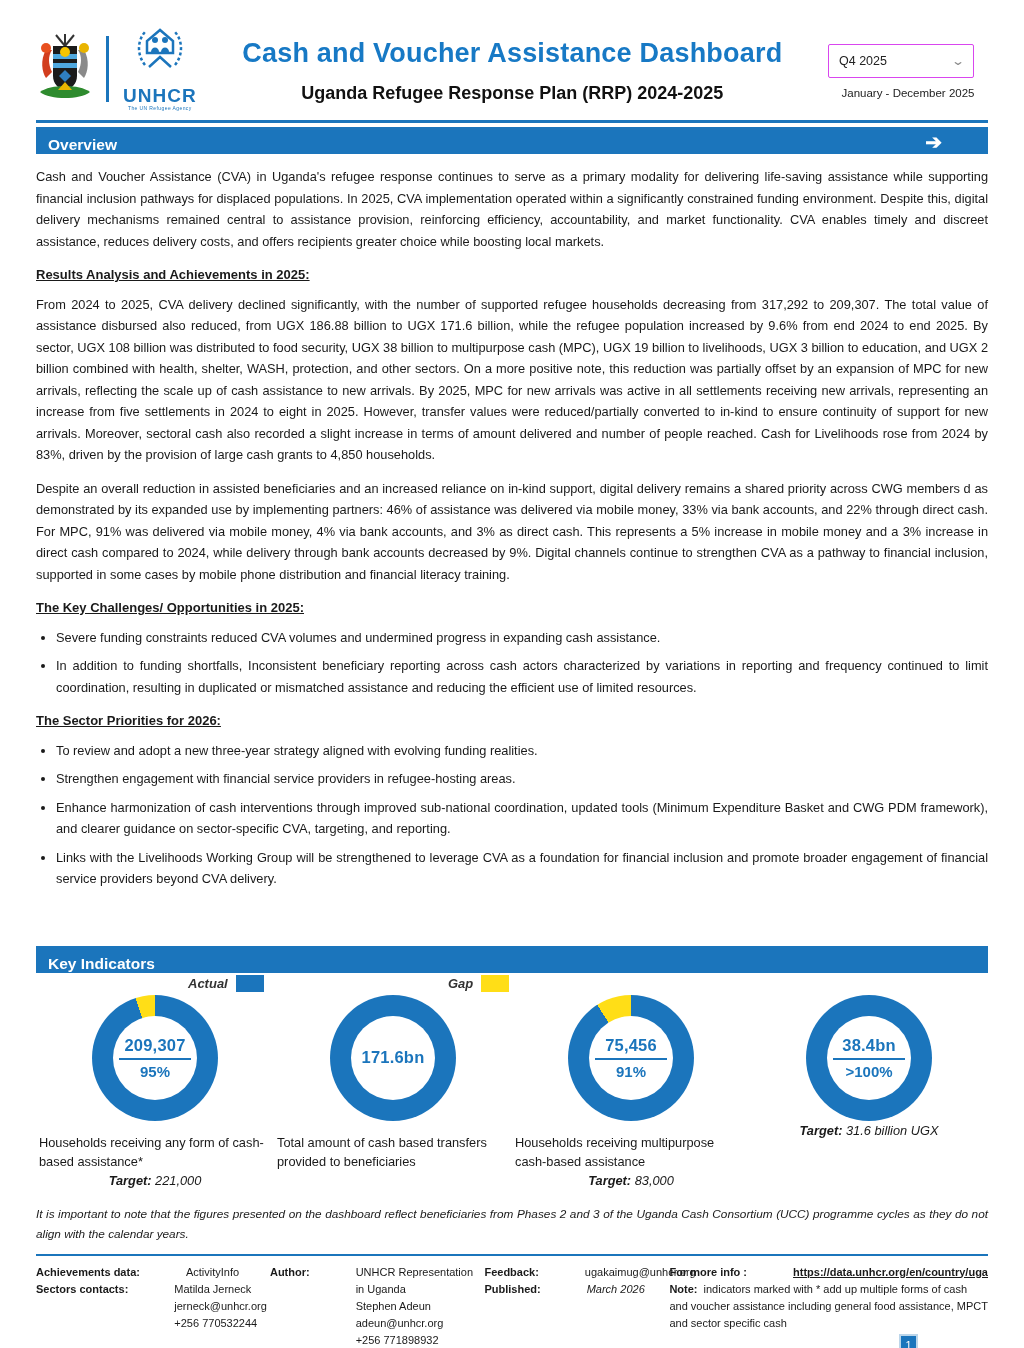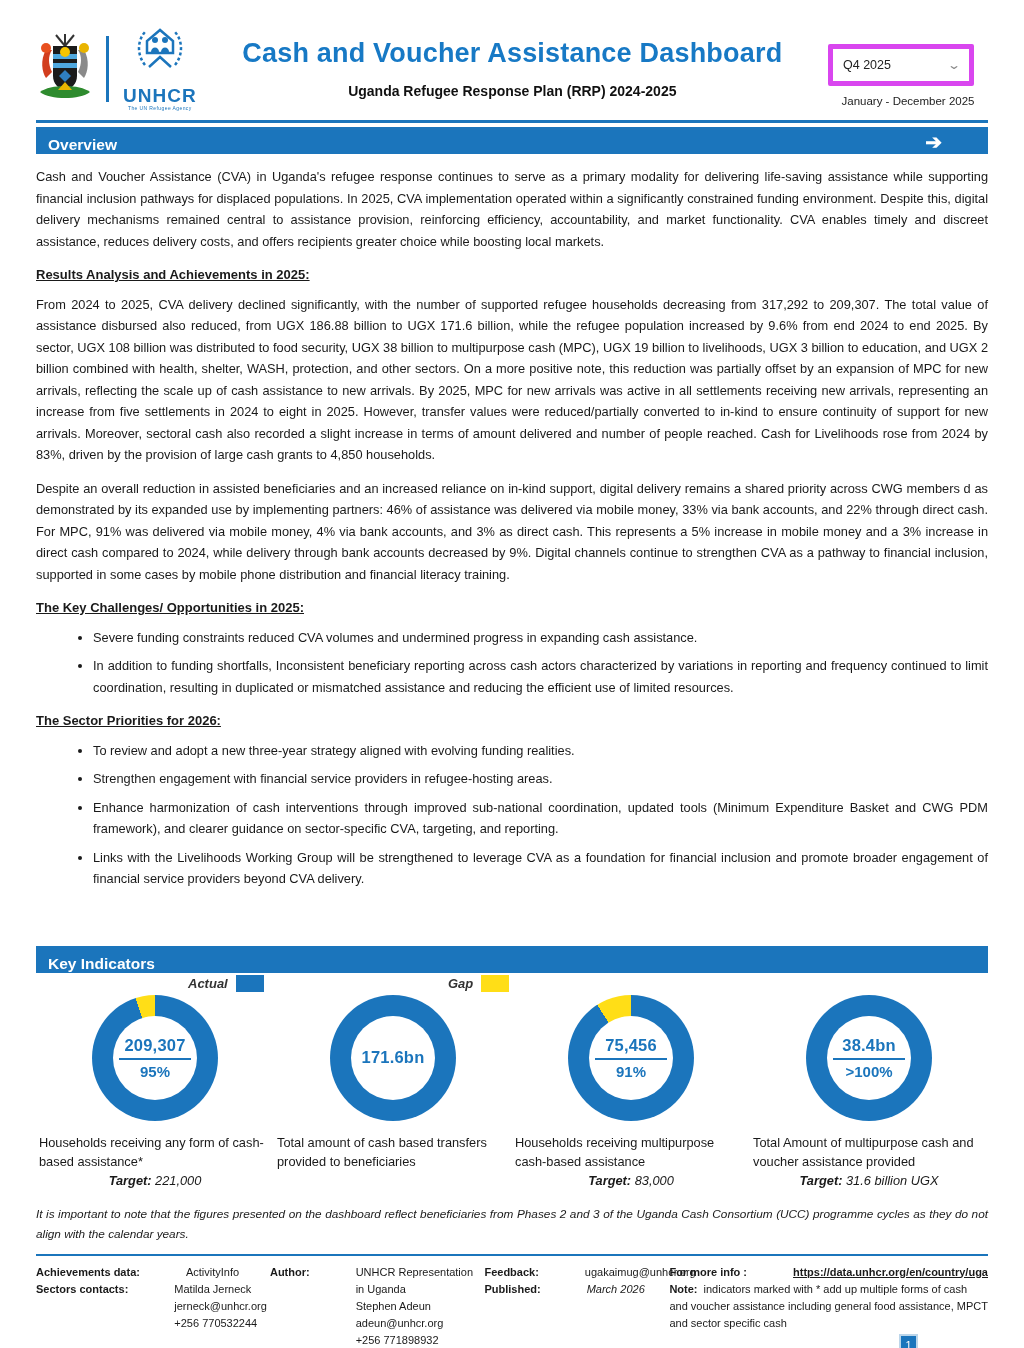--- a/index.html
+++ b/index.html
@@ -13,44 +13,44 @@
   
   .header { display:flex; align-items:flex-start; position:relative; height:84px; }
   .logos { display:flex; align-items:center; height:78px; }
   .crest svg { display:block; }
   .logo-divider { width:3px; height:66px; background:#1B75BC; margin:0 14px 0 12px; }
   .unhcr { display:flex; flex-direction:column; align-items:center; line-height:1; }
   .unhcr-word { color:#1B75BC; font-weight:bold; font-size:19px; letter-spacing:1px; margin-top:15px; }
   .unhcr-tag { color:#1B75BC; font-size:5px; margin-top:1px; letter-spacing:.4px; }
   .title-block { flex:1; text-align:center; padding-top:8px; }
   .main-title { color:#1779C5; font-weight:bold; font-size:27px; letter-spacing:.2px; }
-  .sub-title { color:#111; font-weight:bold; font-size:14px; margin-top:14px; }
+  .sub-title { color:#111; font-weight:bold; font-size:18px; margin-top:14px; }
   .header-right { width:160px; padding-top:14px; }
   .period-select {
-    width:146px; height:30px; border:5px solid #d946ef; border-radius:2px; background:#fff;
+    width:146px; height:30px; border:1px solid #d946ef; border-radius:2px; background:#fff;
     display:flex; align-items:center; justify-content:space-between; padding:16px 10px;
     font-size:12.5px; color:#222; cursor:pointer;
   }
   .chev { color:#8a8a8a; font-size:12px; transform:scaleX(1.4); }
   .period-range { font-size:11.5px; color:#222; margin-top:9px; text-align:center; }
 
   
   .rule-blue { height:3px; background:#1B75BC; margin-top:6px; }
   .section-bar {
     background:#1B75BC; color:#fff; font-weight:bold; font-size:15.5px;
     height:27px; display:flex; align-items:flex-end; padding:0 0 0 12px; margin-top:4px;
     position:relative;
   }
   .bar-arrow { position:absolute; right:46px; font-size:20px; font-weight:bold; cursor:pointer; }
 
   
   .bodytext { font-size:12.8px; line-height:21.5px; text-align:justify; margin-top:12px; }
   .para { margin-bottom:12px; }
   .subhead { font-weight:bold; text-decoration:underline; font-size:13px; margin:12px 0 8px 0; }
-  ul.blist { margin:4px 0 10px 57px; }
+  ul.blist { margin:4px 0 10px 20px; }
   ul.blist li { margin-bottom:7px; text-align:justify; }
 
   
   .ki-wrap { margin-top:56px; }
   .ki-body { position:relative; padding-top:10px; }
   .legend-item { position:absolute; top:2px; display:flex; align-items:center; gap:8px;
     font-size:13px; font-weight:bold; font-style:italic; color:#333; }
   .legend-actual { left:152px; }
   .legend-gap { left:412px; }
   .swatch { width:28px; height:17px; display:inline-block; }
@@ -230,21 +230,20 @@
         </div>
 
         <div class="donut-col">
           <div class="donut" style="background: rgb(27, 117, 188);">
             <div class="donut-hole">
               <span class="donut-value">38.4bn</span>
               <span class="donut-frac"></span>
               <span class="donut-pct">&gt;100%</span>
             </div>
           </div>
-          <div class="donut-label">Total Amount of multipurpose cash and voucher assistance provided</div>
           <div class="donut-target">
             <b>Target:</b>
             <span>31.6 billion UGX</span>
           </div>
         </div>
 
       </div>
 
       <div class="dash-note">It is important to note that the figures presented on the dashboard reflect beneficiaries from Phases 2 and 3 of the Uganda Cash Consortium (UCC) programme cycles as they do not align with the calendar years.</div>
     </div>

